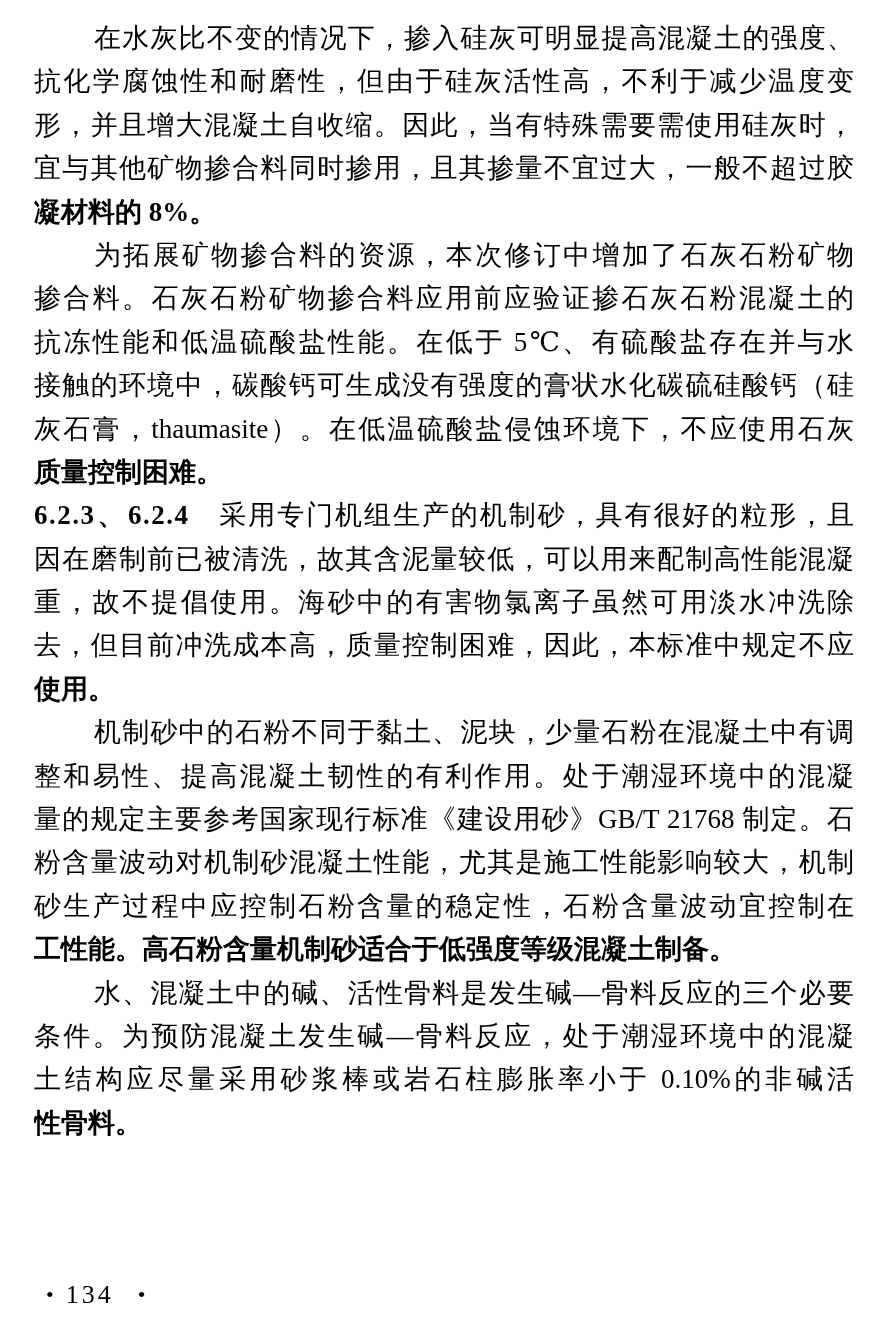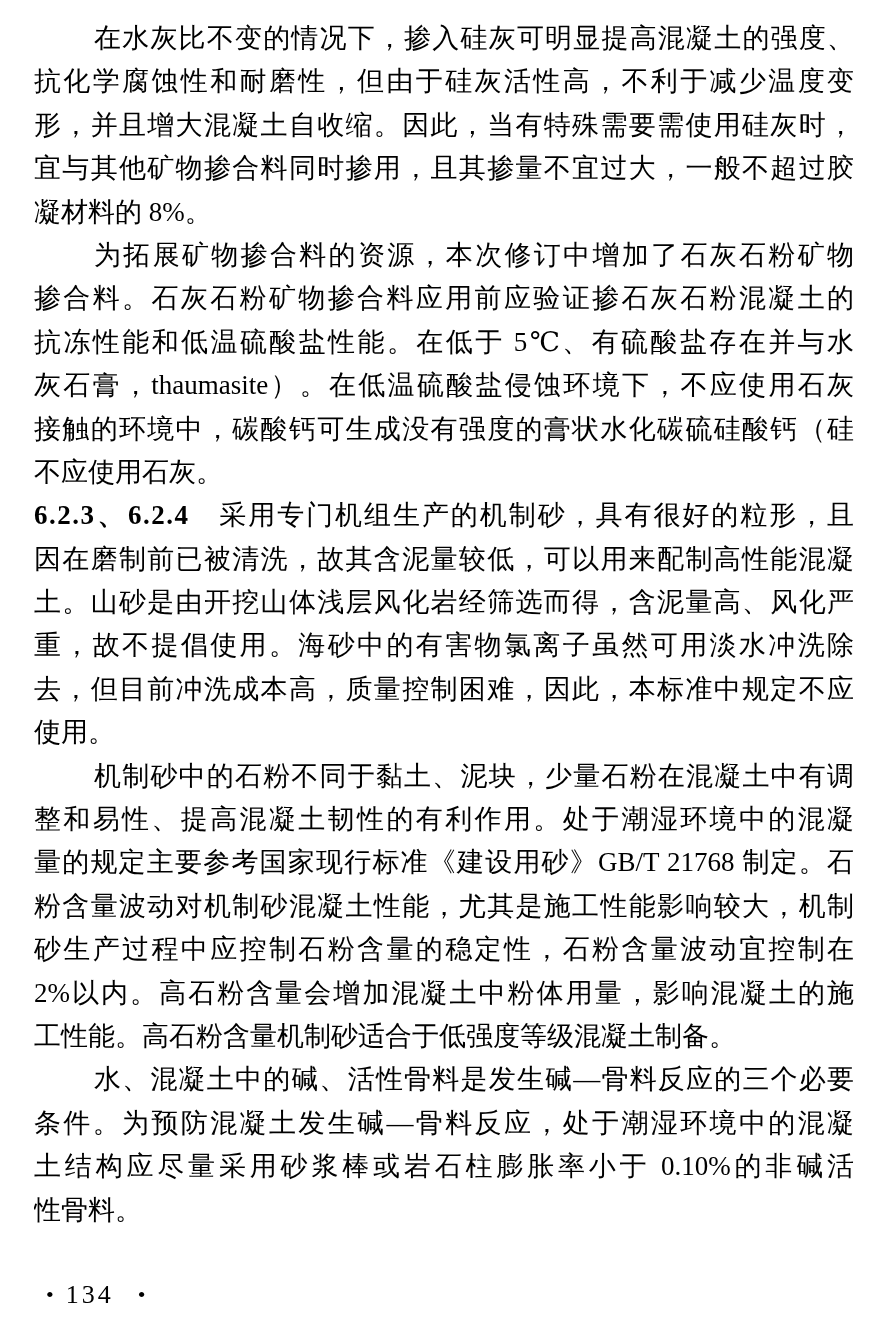--- a/index.html
+++ b/index.html
@@ -20,21 +20,21 @@
     font-size: 27px;
     line-height: 43.4px;
   }
   .paragraph { margin: 0; padding: 0; }
   .line {
     text-align: justify;
     text-align-last: justify;
     height: 43.4px;
     overflow: hidden;
   }
-  .line.flush { text-align-last: left; }
+  .line.flush { text-align-last: left; font-weight: bold; }
   .line.indent { text-indent: 60px; }
   .lead {
     font-weight: bold;
     letter-spacing: 1.5px;
     margin-right: 28px;
     white-space: nowrap;
   }
   .footer {
     position: absolute;
     left: 46px;
@@ -56,39 +56,37 @@
         <div class="line indent">在水灰比不变的情况下，掺入硅灰可明显提高混凝土的强度、</div>
         <div class="line">抗化学腐蚀性和耐磨性，但由于硅灰活性高，不利于减少温度变</div>
         <div class="line">形，并且增大混凝土自收缩。因此，当有特殊需要需使用硅灰时，</div>
         <div class="line">宜与其他矿物掺合料同时掺用，且其掺量不宜过大，一般不超过胶</div>
         <div class="line flush">凝材料的 8%。</div>
       </div>
       <div class="paragraph">
         <div class="line indent">为拓展矿物掺合料的资源，本次修订中增加了石灰石粉矿物</div>
         <div class="line">掺合料。石灰石粉矿物掺合料应用前应验证掺石灰石粉混凝土的</div>
         <div class="line">抗冻性能和低温硫酸盐性能。在低于 5℃、有硫酸盐存在并与水</div>
+        <div class="line">接触的环境中，碳酸钙可生成没有强度的膏状水化碳硫硅酸钙（硅</div>
         <div class="line">灰石膏，thaumasite）。在低温硫酸盐侵蚀环境下，不应使用石灰</div>
-        <div class="line">接触的环境中，碳酸钙可生成没有强度的膏状水化碳硫硅酸钙（硅</div>
-        <div class="line flush">不应使用石灰。</div>
+        <div class="line flush">质量控制困难。</div>
       </div>
       <div class="paragraph">
         <div class="line"><b class="lead">6.2.3、6.2.4</b>采用专门机组生产的机制砂，具有很好的粒形，且</div>
         <div class="line">因在磨制前已被清洗，故其含泥量较低，可以用来配制高性能混凝</div>
-        <div class="line">土。山砂是由开挖山体浅层风化岩经筛选而得，含泥量高、风化严</div>
         <div class="line">重，故不提倡使用。海砂中的有害物氯离子虽然可用淡水冲洗除</div>
         <div class="line">去，但目前冲洗成本高，质量控制困难，因此，本标准中规定不应</div>
         <div class="line flush">使用。</div>
       </div>
       <div class="paragraph">
         <div class="line indent">机制砂中的石粉不同于黏土、泥块，少量石粉在混凝土中有调</div>
         <div class="line">整和易性、提高混凝土韧性的有利作用。处于潮湿环境中的混凝</div>
         <div class="line">量的规定主要参考国家现行标准《建设用砂》GB/T 21768 制定。石</div>
         <div class="line">粉含量波动对机制砂混凝土性能，尤其是施工性能影响较大，机制</div>
         <div class="line">砂生产过程中应控制石粉含量的稳定性，石粉含量波动宜控制在</div>
-        <div class="line">2%以内。高石粉含量会增加混凝土中粉体用量，影响混凝土的施</div>
         <div class="line flush">工性能。高石粉含量机制砂适合于低强度等级混凝土制备。</div>
       </div>
       <div class="paragraph">
         <div class="line indent">水、混凝土中的碱、活性骨料是发生碱—骨料反应的三个必要</div>
         <div class="line">条件。为预防混凝土发生碱—骨料反应，处于潮湿环境中的混凝</div>
         <div class="line">土结构应尽量采用砂浆棒或岩石柱膨胀率小于 0.10%的非碱活</div>
         <div class="line flush">性骨料。</div>
       </div>
     </div>
   <div class="footer">

